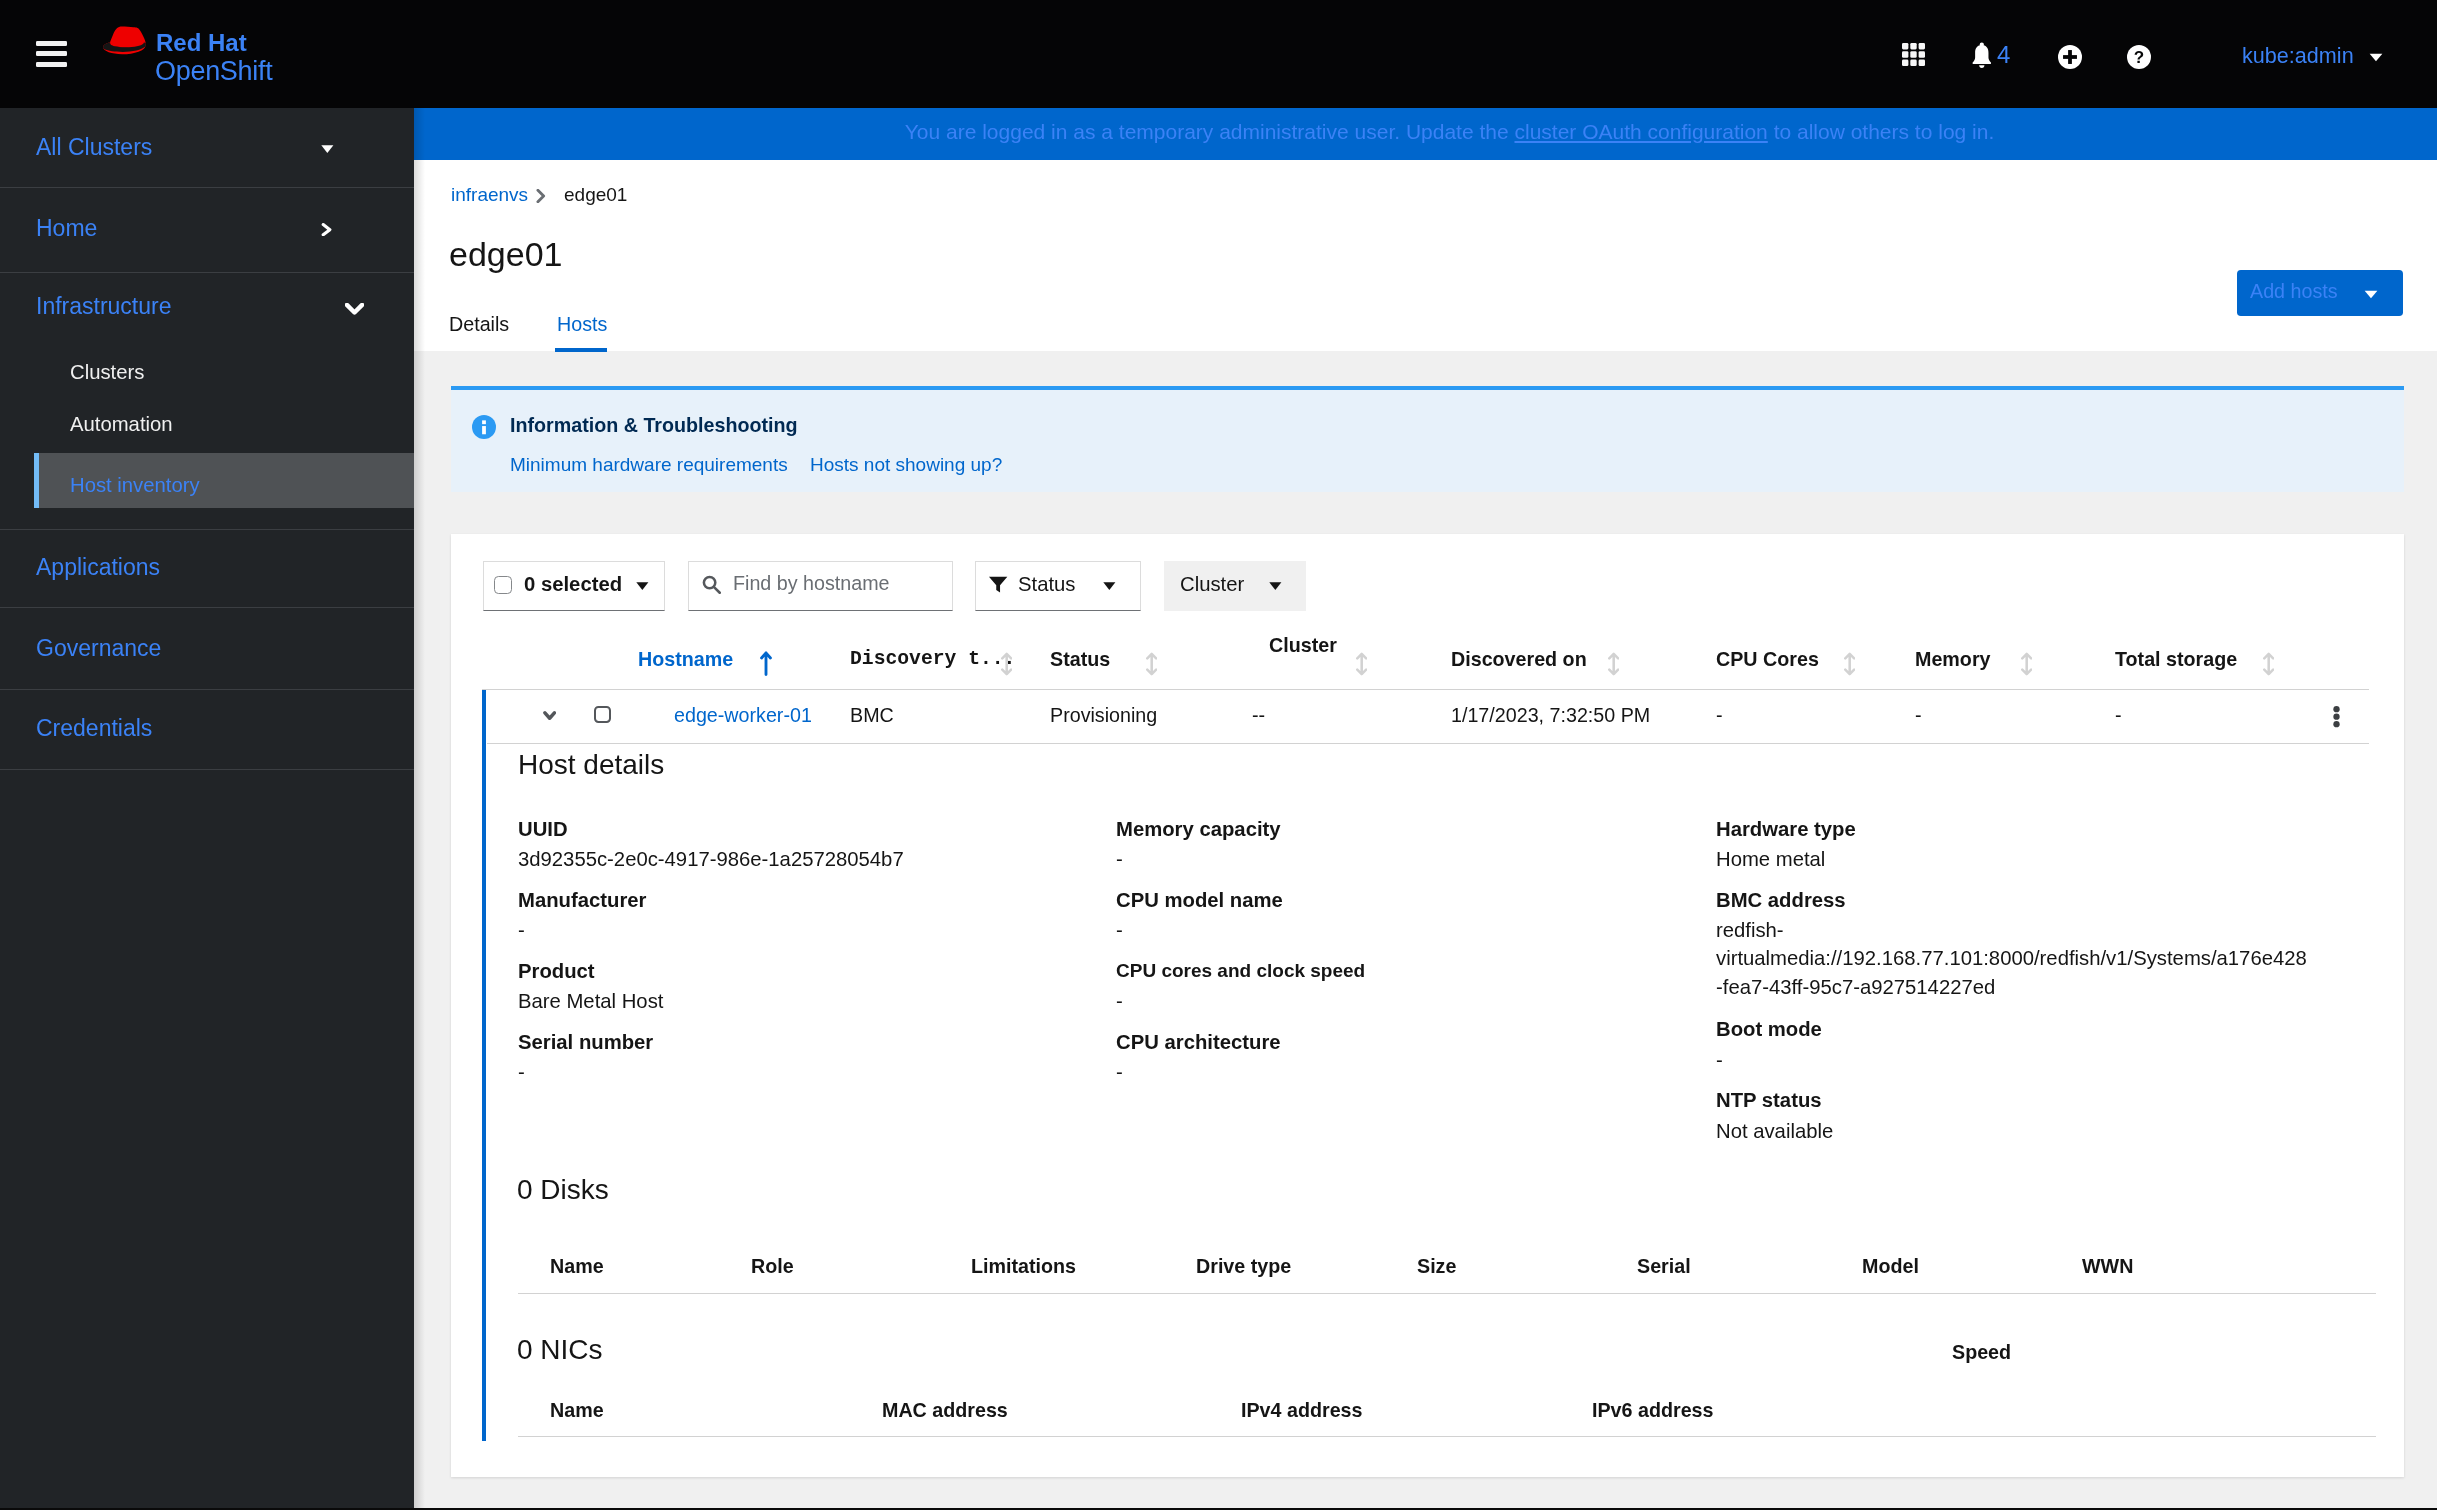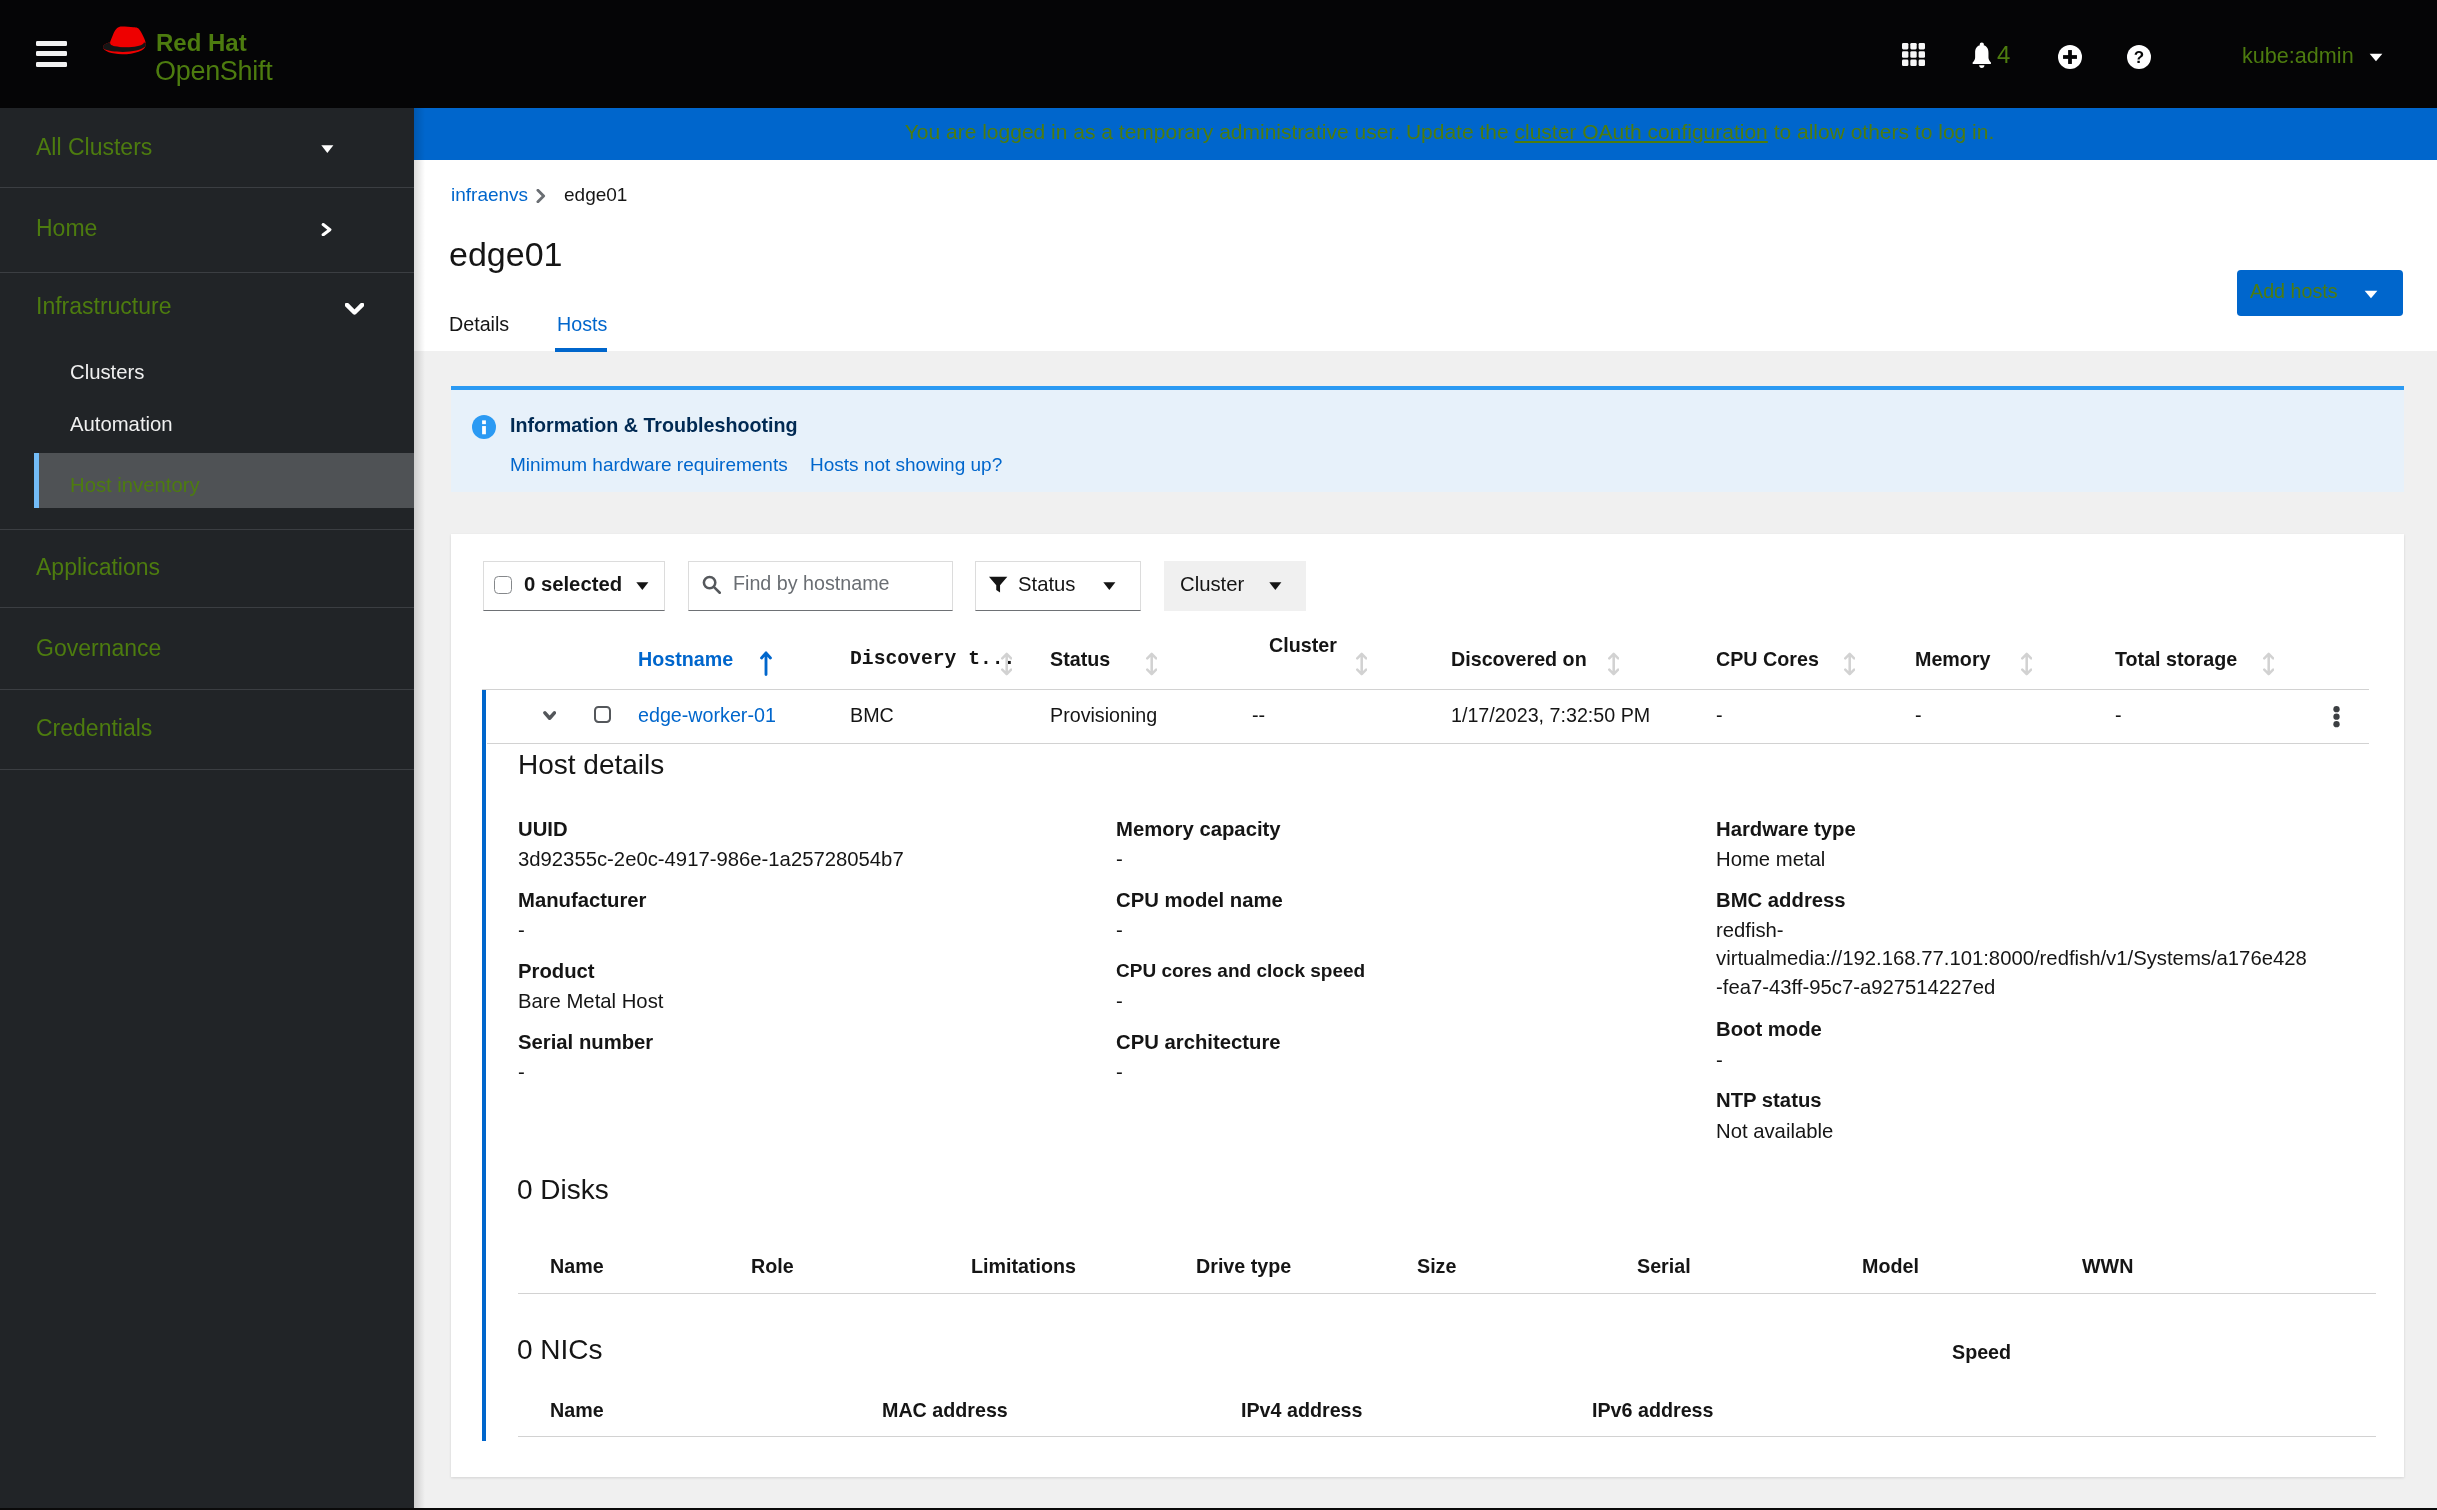--- a/index.html
+++ b/index.html
@@ -1,21 +1,21 @@
 <!DOCTYPE html>
 <html style="font-size:10.2px"><head>
 <meta charset="utf-8">
 <style>
   html,body{margin:0;padding:0;}
   body{width:2438px;height:1511px;position:relative;overflow:hidden;background:#fff;font-family:"Liberation Sans",sans-serif;}
   .abs{position:absolute;}
   .t{position:absolute;line-height:1;white-space:nowrap;color:#151515;}
   .b{font-weight:bold;}
   .blue{color:#0066cc;}
-  .wh{color:#4d7c0f;}
+  .wh{color:#3b82f6;}
 </style>
 </head>
 <body>
 
 <div class="abs" style="left:0;top:0;width:2438px;height:108px;background:#050506;"></div>
 <div class="abs" style="left:0;top:108px;width:414px;height:1403px;background:#212427;"></div>
 <div class="abs" style="left:414px;top:108px;width:2023px;height:52px;background:#0066cc;"></div>
 <div class="abs" style="left:414px;top:160px;width:2023px;height:191px;background:#ffffff;"></div>
 <div class="abs" style="left:414px;top:351px;width:2023px;height:1160px;background:#f0f0f0;"></div>
 
@@ -180,21 +180,21 @@
 <svg class="abs" style="left:2263px;top:652px;" width="11.4" height="24" viewBox="0 0 18 38">
     <path d="M9 3 L9 35 M2 10 L9 3 L16 10 M2 28 L9 35 L16 28" fill="none" stroke="#d2d2d2" stroke-width="4" stroke-linecap="round" stroke-linejoin="round"></path>
   </svg>
 <div class="abs" style="left:482px;top:689px;width:1887px;height:0.6px;background:#d2d2d2;"></div>
 
 <div class="abs" style="left:482px;top:690px;width:4.4px;height:751px;background:#0066cc;"></div>
 <svg class="abs" style="left:543px;top:711px;" width="13.3" height="12" viewBox="0 0 21 19">
     <path d="M3 3 L10.5 11.5 L18 3" fill="none" stroke="#53565a" stroke-width="5.5" stroke-linecap="round" stroke-linejoin="round"></path>
   </svg>
 <div class="abs" style="left:594px;top:706px;width:17px;height:17px;border:2.2px solid #54575b;border-radius:4.4px;box-sizing:border-box;background:#fff;"></div>
-<div class="t blue" style="left:638px;top:706px;font-size:19.7px;">edge-worker-01</div>
+<div class="t blue" style="left:674px;top:706px;font-size:19.7px;">edge-worker-01</div>
 <div class="t" style="left:850px;top:706px;font-size:19.7px;">BMC</div>
 <div class="t" style="left:1050px;top:706px;font-size:19.7px;text-align:right;">Provisioning</div>
 <div class="t" style="left:1252px;top:706px;font-size:19.7px;">--</div>
 <div class="t" style="left:1451px;top:706px;font-size:19.7px;">1/17/2023, 7:32:50 PM</div>
 <div class="t" style="left:1716px;top:706px;font-size:19.7px;">-</div>
 <div class="t" style="left:1915px;top:706px;font-size:19.7px;">-</div>
 <div class="t" style="left:2115px;top:706px;font-size:19.7px;">-</div>
 <svg class="abs" style="left:2333px;top:706px;" width="7" height="22" viewBox="0 0 11 35">
     <g fill="#3c3f42">
       <circle cx="5.5" cy="5" r="5"></circle>

